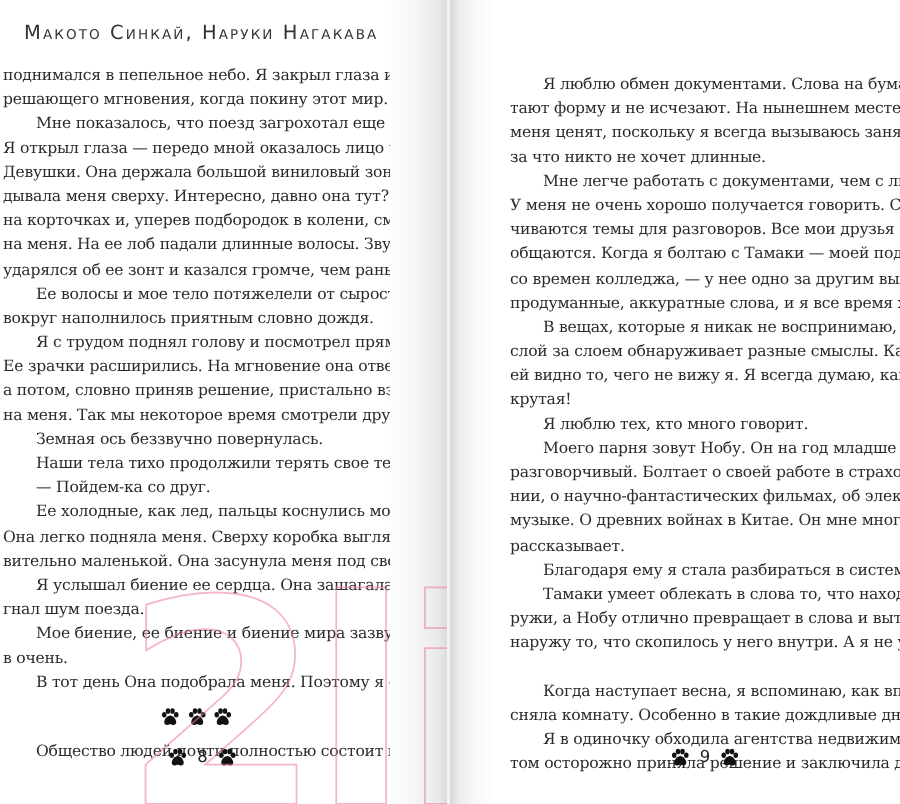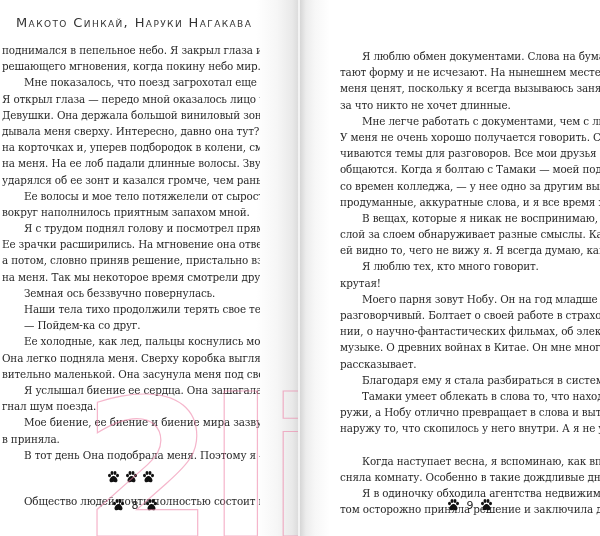--- a/index.html
+++ b/index.html
@@ -69,44 +69,44 @@
 <body>
 
 <div class="spread">
 
   <div class="page page-left">
     <div class="running-head">Макото Синкай, Наруки Нагакава</div>
 
     <div class="text-block left-text">
       <div id="left-lines">
           <div class="line">поднимался в пепельное небо. Я закрыл глаза и стал ждать</div>
-          <div class="line last">решающего мгновения, когда покину небо мир.</div>
+          <div class="line last">решающего мгновения, когда покину этот мир.</div>
           <div class="line indent">Мне показалось, что поезд загрохотал еще громче.</div>
           <div class="line">Я открыл глаза — передо мной оказалось лицо человека.</div>
           <div class="line">Девушки. Она держала большой виниловый зонт и разгля-</div>
           <div class="line">дывала меня сверху. Интересно, давно она тут? Она сидела</div>
           <div class="line">на корточках и, уперев подбородок в колени, смотрела</div>
           <div class="line">на меня. На ее лоб падали длинные волосы. Звук поезда</div>
           <div class="line last">ударялся об ее зонт и казался громче, чем раньше.</div>
           <div class="line indent">Ее волосы и мое тело потяжелели от сырости, а все</div>
-          <div class="line last">вокруг наполнилось приятным запахом мной.</div>
+          <div class="line last">вокруг наполнилось приятным словно дождя.</div>
           <div class="line indent">Я с трудом поднял голову и посмотрел прямо на нее.</div>
           <div class="line">Ее зрачки расширились. На мгновение она отвела взгляд,</div>
           <div class="line">а потом, словно приняв решение, пристально взглянула</div>
           <div class="line last">на меня. Так мы некоторое время смотрели друг на друга.</div>
           <div class="line indent last">Земная ось беззвучно повернулась.</div>
           <div class="line indent">Наши тела тихо продолжили терять свое тепло в этом</div>
           <div class="line indent last">— Пойдем-ка со друг.</div>
           <div class="line indent">Ее холодные, как лед, пальцы коснулись моего тела.</div>
           <div class="line">Она легко подняла меня. Сверху коробка выглядела уди-</div>
           <div class="line">вительно маленькой. Она засунула меня под свой пиджак.</div>
           <div class="line indent">Я услышал биение ее сердца. Она зашагала. Нас обо-</div>
           <div class="line last">гнал шум поезда.</div>
           <div class="line indent">Мое биение, ее биение и биение мира зазвучали</div>
-          <div class="line last">в приняла.</div>
+          <div class="line last">в очень.</div>
           <div class="line indent last">В тот день Она подобрала меня. Поэтому я — Ее кот.</div>
         </div>
       <div class="ornament" style="margin-top:6px;height:22px;">
         <span class="paw"><svg viewBox="0 0 26 24" xmlns="http://www.w3.org/2000/svg">
               <g fill="#111111">
                 <ellipse cx="5" cy="9" rx="3" ry="3.6"></ellipse>
                 <ellipse cx="10" cy="4" rx="3" ry="3.8"></ellipse>
                 <ellipse cx="16" cy="4" rx="3" ry="3.8"></ellipse>
                 <ellipse cx="21" cy="9" rx="3" ry="3.6"></ellipse>
                 <path d="M13 10c-4 0-8 5-8 9 0 3 2.5 4 4.5 3.5 1.5-.4 2.2-1 3.5-1s2 .6 3.5 1c2 .5 4.5-.5 4.5-3.5 0-4-4-9-8-9z"></path>
@@ -172,22 +172,22 @@
           <div class="line last">за что никто не хочет длинные.</div>
           <div class="line indent">Мне легче работать с документами, чем с людьми.</div>
           <div class="line">У меня не очень хорошо получается говорить. Сразу закан-</div>
           <div class="line">чиваются темы для разговоров. Все мои друзья отлично</div>
           <div class="line">общаются. Когда я болтаю с Тамаки — моей подругой</div>
           <div class="line">со времен колледжа, — у нее одно за другим вылетают</div>
           <div class="line last">продуманные, аккуратные слова, и я все время хохочу.</div>
           <div class="line indent">В вещах, которые я никак не воспринимаю, Тамаки</div>
           <div class="line">слой за слоем обнаруживает разные смыслы. Как будто</div>
           <div class="line">ей видно то, чего не вижу я. Я всегда думаю, какая же она</div>
+          <div class="line last">крутая!</div>
           <div class="line indent last">Я люблю тех, кто много говорит.</div>
-          <div class="line last">крутая!</div>
           <div class="line indent">Моего парня зовут Нобу. Он на год младше меня и очень</div>
           <div class="line">разговорчивый. Болтает о своей работе в страховой компа-</div>
           <div class="line">нии, о научно-фантастических фильмах, об электронной</div>
           <div class="line">музыке. О древних войнах в Китае. Он мне много о чем</div>
           <div class="line last">рассказывает.</div>
           <div class="line indent">Благодаря ему я стала разбираться в системе страхо-</div>
           <div class="line indent">Тамаки умеет облекать в слова то, что находится сна-</div>
           <div class="line">ружи, а Нобу отлично превращает в слова и вытаскивает</div>
           <div class="line">наружу то, что скопилось у него внутри. А я не умею ни того,</div>
           <div class="line last blank"></div>

